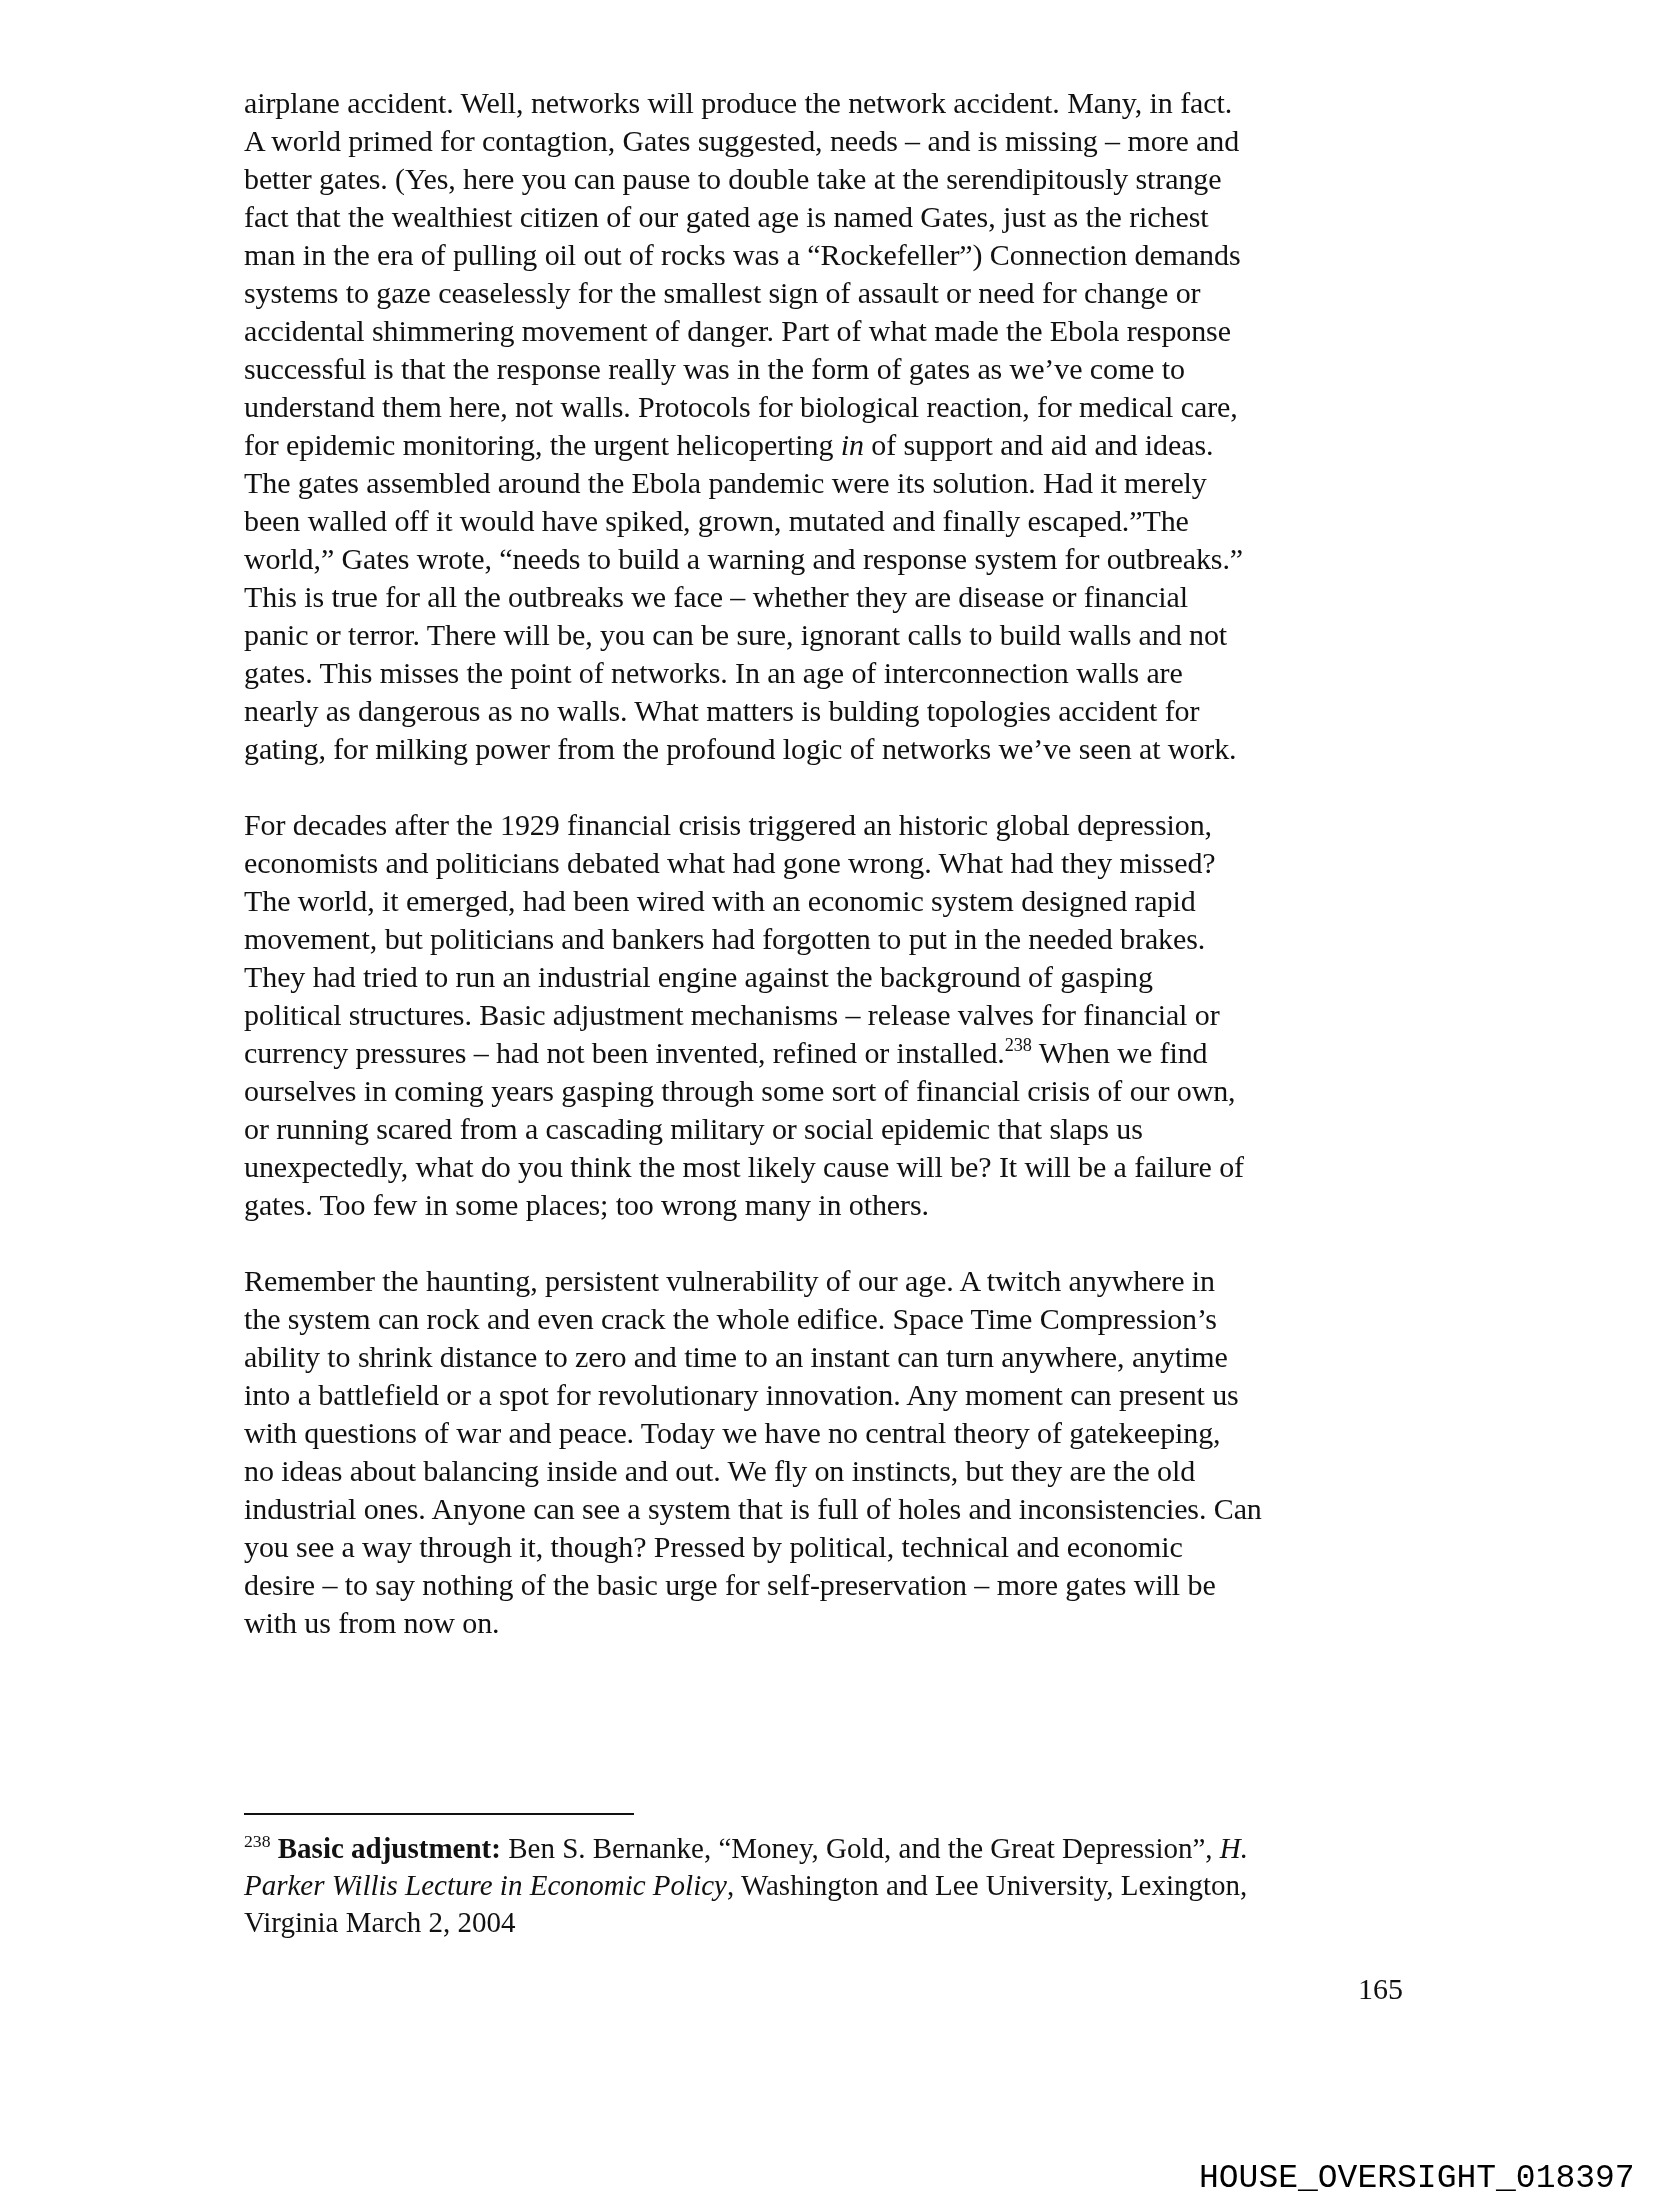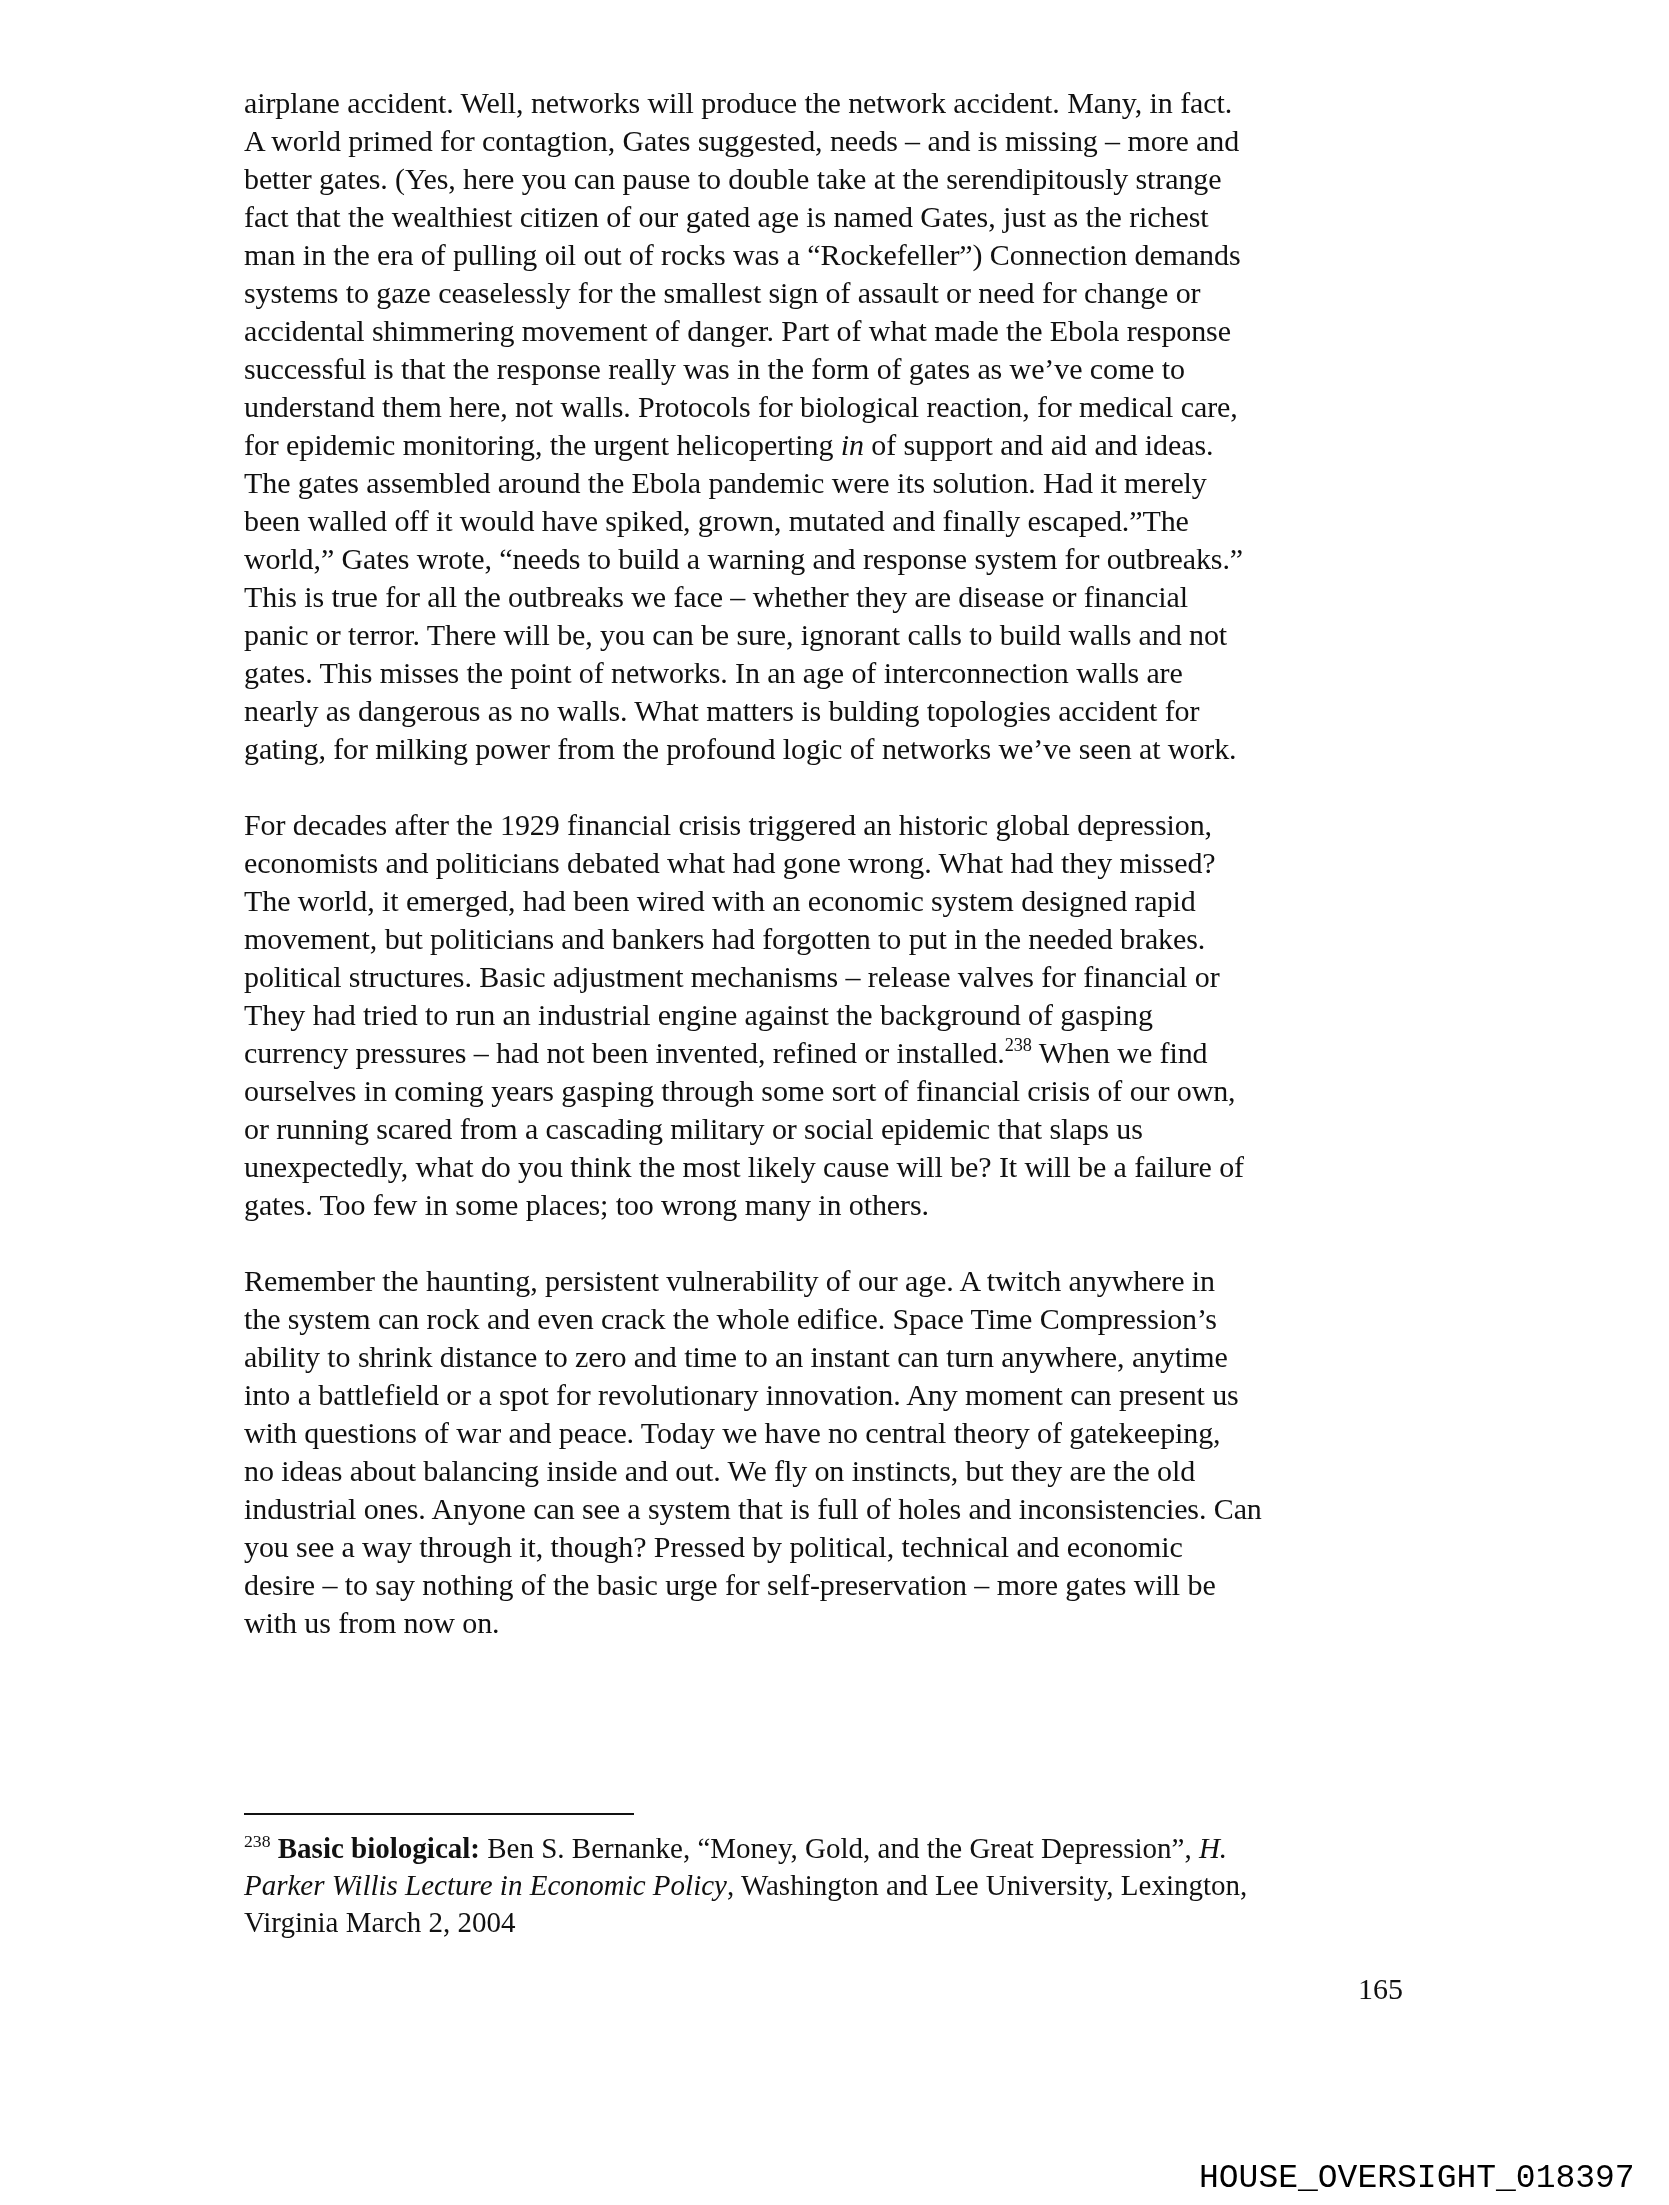--- a/index.html
+++ b/index.html
@@ -102,22 +102,22 @@
     <span class="line">gates. This misses the point of networks. In an age of interconnection walls are</span>
     <span class="line">nearly as dangerous as no walls. What matters is bulding topologies accident for</span>
     <span class="line">gating, for milking power from the profound logic of networks we’ve seen at work.</span>
   </p>
 
   <p class="para">
     <span class="line">For decades after the 1929 financial crisis triggered an historic global depression,</span>
     <span class="line">economists and politicians debated what had gone wrong. What had they missed?</span>
     <span class="line">The world, it emerged, had been wired with an economic system designed rapid</span>
     <span class="line">movement, but politicians and bankers had forgotten to put in the needed brakes.</span>
+    <span class="line">They had tried to run an industrial engine against the background of gasping</span>
     <span class="line">political structures. Basic adjustment mechanisms – release valves for financial or</span>
-    <span class="line">They had tried to run an industrial engine against the background of gasping</span>
     <span class="line"><span>currency pressures – had not been invented, refined or installed.</span><sup class="fnref">238</sup><span> When we find</span></span>
     <span class="line">ourselves in coming years gasping through some sort of financial crisis of our own,</span>
     <span class="line">or running scared from a cascading military or social epidemic that slaps us</span>
     <span class="line">unexpectedly, what do you think the most likely cause will be? It will be a failure of</span>
     <span class="line">gates. Too few in some places; too wrong many in others.</span>
   </p>
 
   <p class="para">
     <span class="line">Remember the haunting, persistent vulnerability of our age. A twitch anywhere in</span>
     <span class="line">the system can rock and even crack the whole edifice. Space Time Compression’s</span>
@@ -128,21 +128,21 @@
     <span class="line">industrial ones. Anyone can see a system that is full of holes and inconsistencies. Can</span>
     <span class="line">you see a way through it, though? Pressed by political, technical and economic</span>
     <span class="line">desire – to say nothing of the basic urge for self-preservation – more gates will be</span>
     <span class="line">with us from now on.</span>
   </p>
 </div>
 
 <div class="fn-rule"></div>
 
 <div class="footnote">
-  <span class="line"><sup>238</sup> <b><span>Basic biological</span><span>:</span></b><span> Ben S. Bernanke, “Money, Gold, and the Great Depression”, </span><em>H.</em></span>
+  <span class="line"><sup>238</sup> <b><span>Basic adjustment</span><span>:</span></b><span> Ben S. Bernanke, “Money, Gold, and the Great Depression”, </span><em>H.</em></span>
   <span class="line"><em>Parker Willis Lecture in Economic Policy</em><span>, Washington and Lee University, Lexington,</span></span>
   <span class="line">Virginia March 2, 2004</span>
 </div>
 
 <div class="page-number">165</div>
 
 <div class="bates">HOUSE_OVERSIGHT_018397</div>
 
 
 </body></html>

